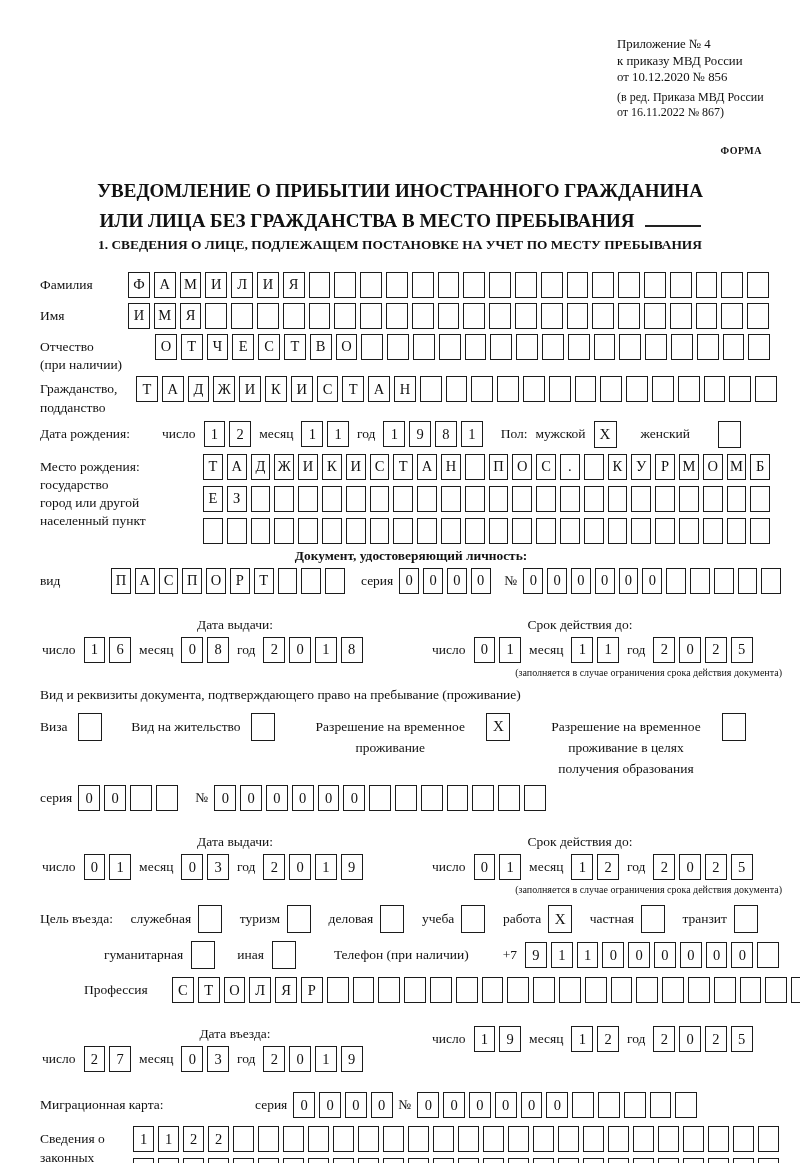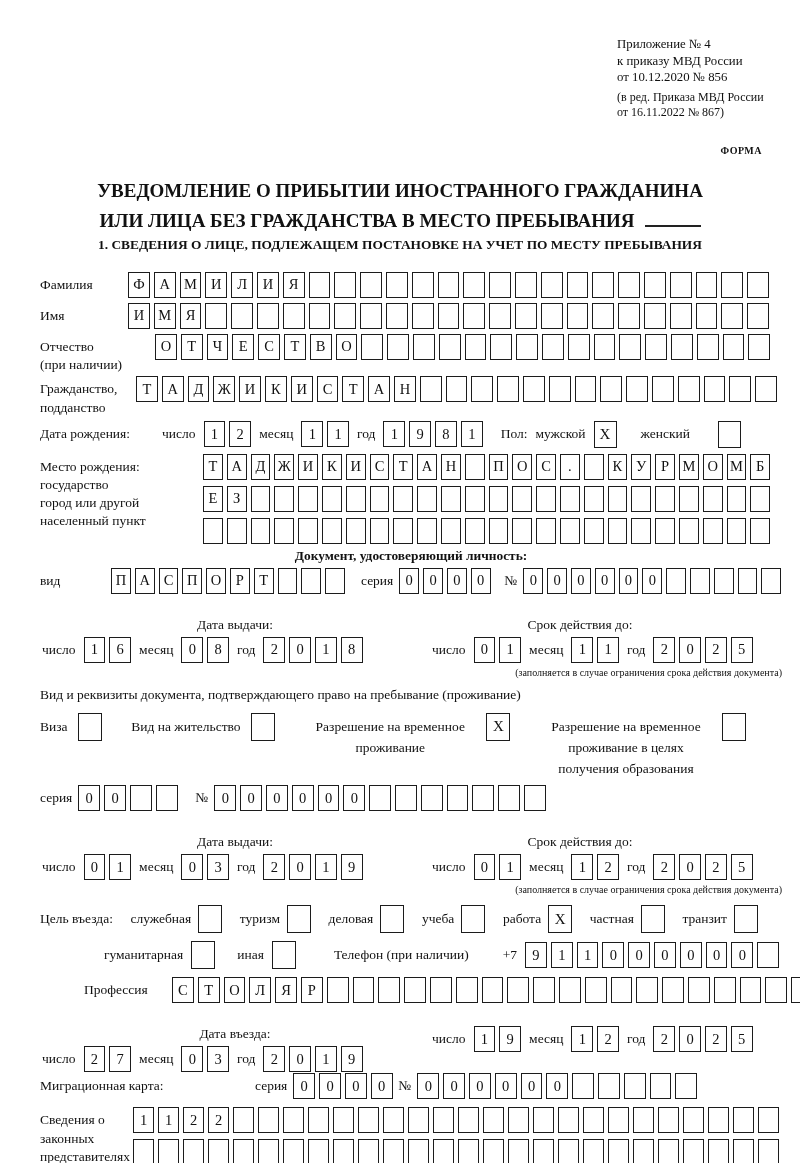--- a/index.html
+++ b/index.html
@@ -665,21 +665,21 @@
             <span class="cells">
               <span class="cell">2</span>
               <span class="cell">0</span>
               <span class="cell">2</span>
               <span class="cell">5</span>
             </span>
           </span>
       </div>
     </div>
 
-    <div class="inline-row gap6" style="margin-top:1px;">
+    <div class="inline-row gap6" style="margin-top:20px;">
       <span style="width:163px; flex:0 0 auto;">Миграционная карта:</span>
       <span style="width:40px;"></span>
       <span>серия</span>
       <span class="cells">
           <span class="cell">0</span>
           <span class="cell">0</span>
           <span class="cell">0</span>
           <span class="cell">0</span>
         </span>
       <span>№</span>

